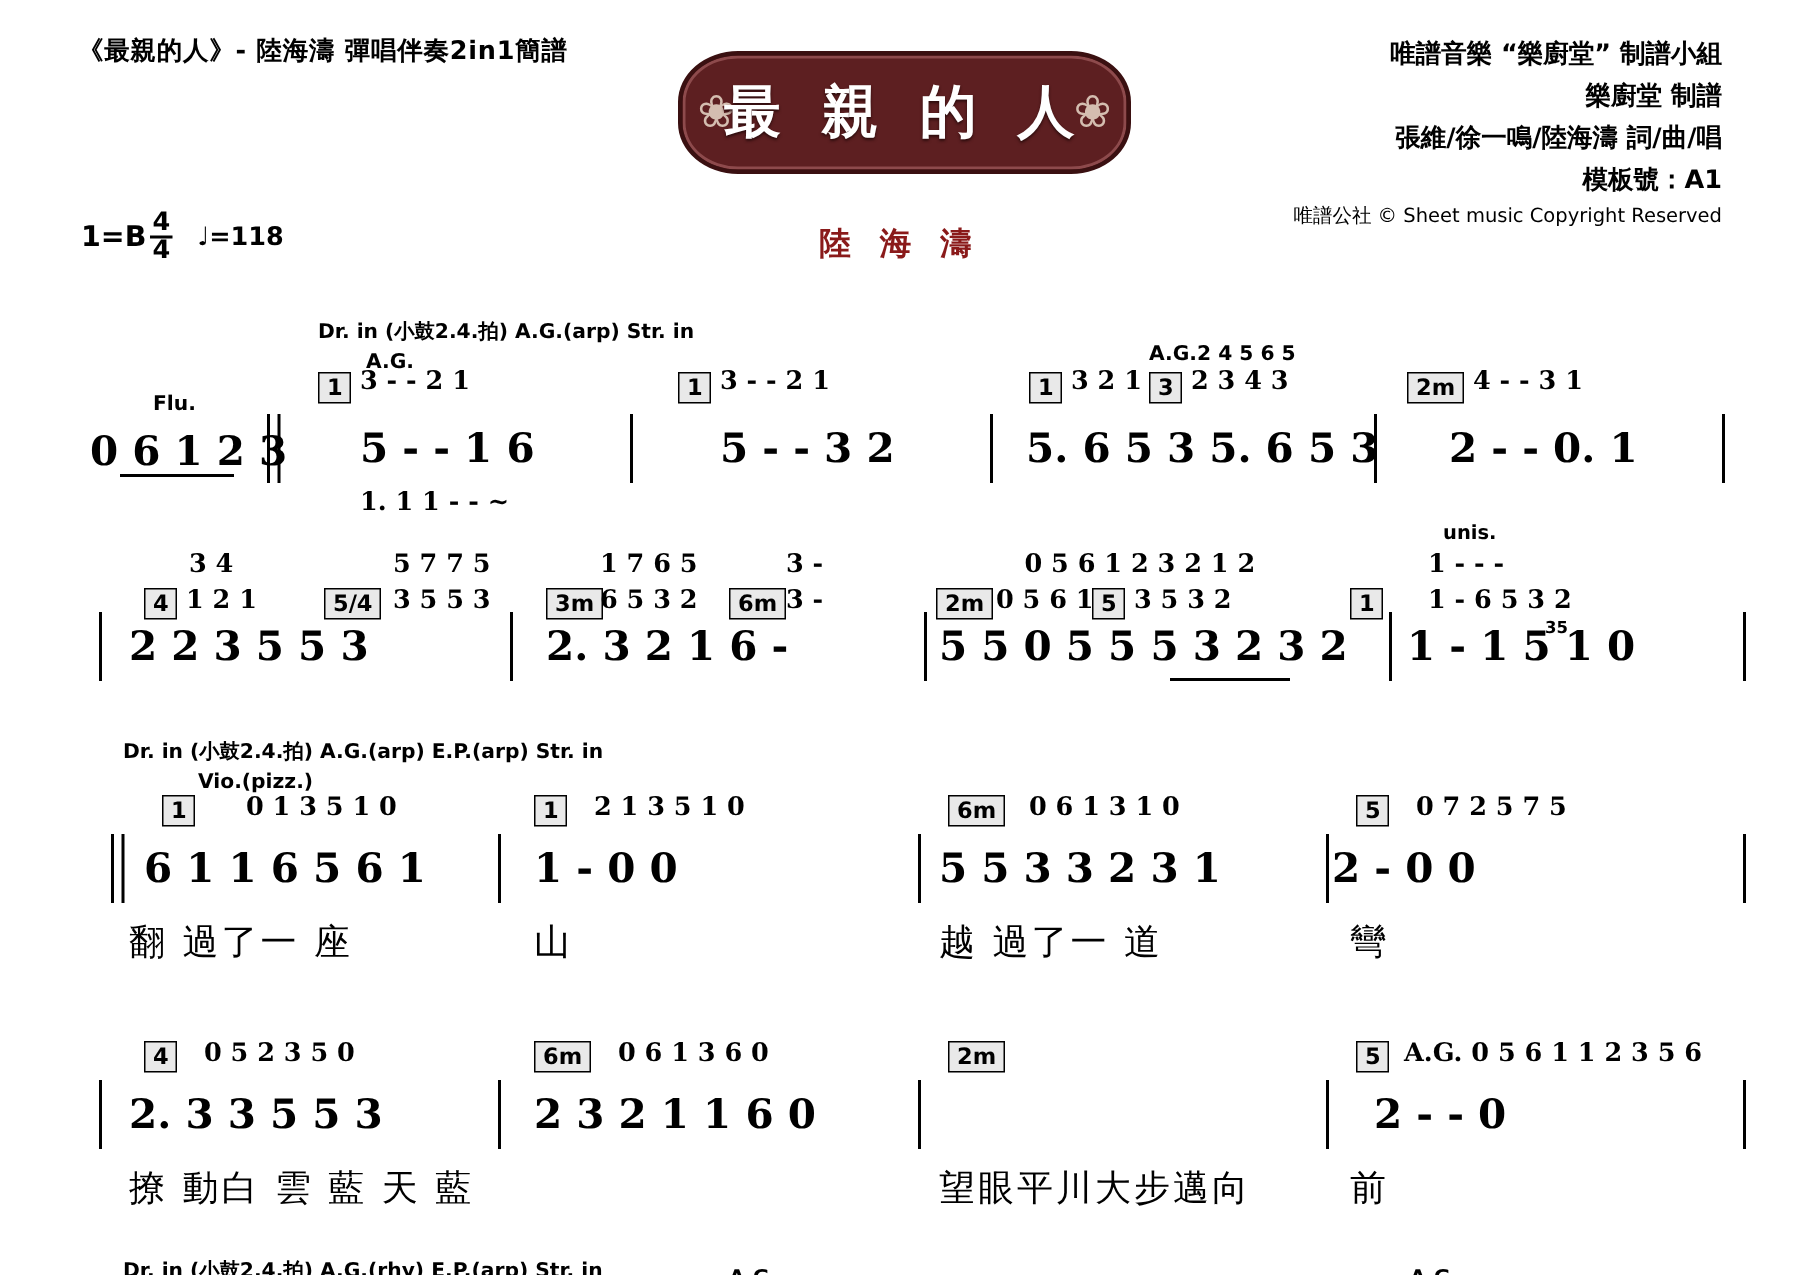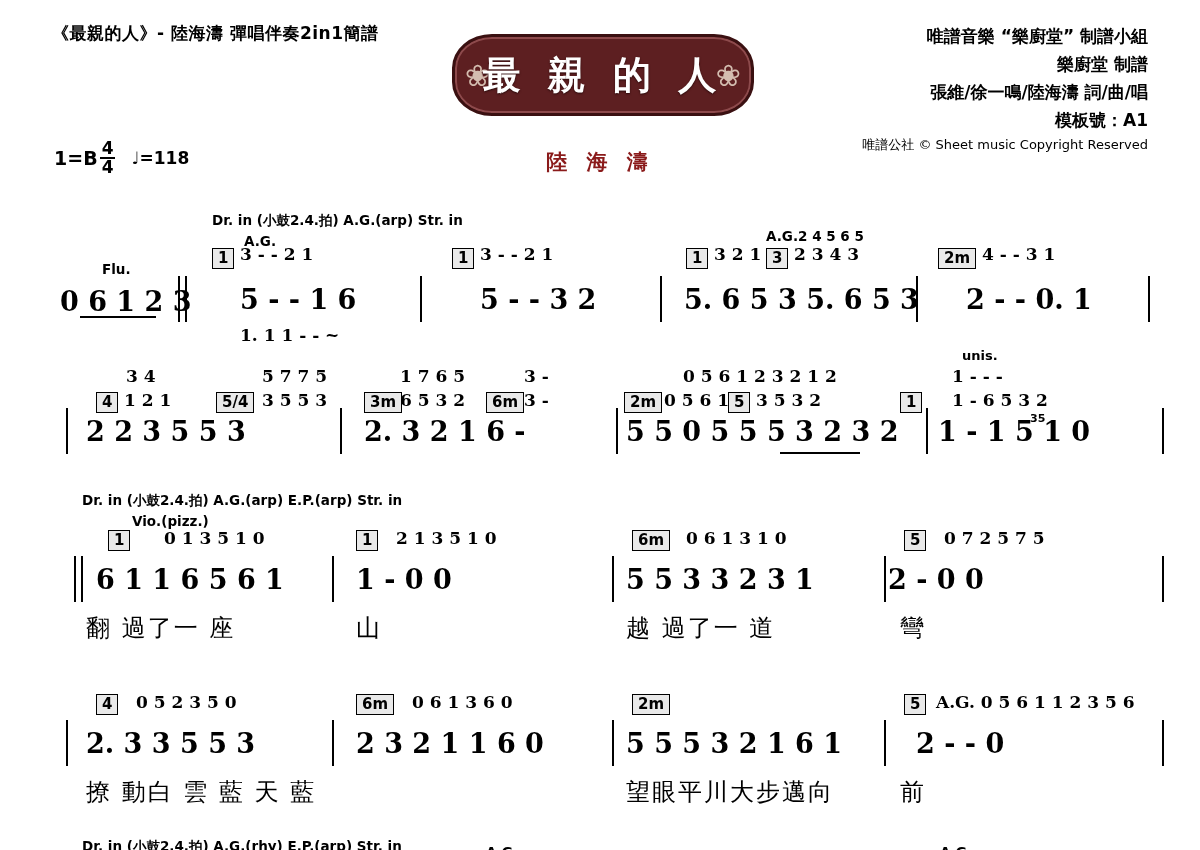--- a/index.html
+++ b/index.html
@@ -213,21 +213,20 @@
   <div class="num big" style="left:86px;top:728px;">2.   3 3 5  5 3</div>
   <div class="lyr" style="left:86px;top:776px;">撩  動白 雲   藍 天 藍</div>
   <div class="bar" style="left:332px;top:720px;height:46px;"></div>
 
   <div class="chip" style="left:356px;top:694px;">6m</div>
   <div class="num small" style="left:412px;top:692px;">0 6 1 3 6  0</div>
   <div class="num big" style="left:356px;top:728px;">2 3 2 1  1 6 0</div>
   <div class="bar" style="left:612px;top:720px;height:46px;"></div>
 
   <div class="chip" style="left:632px;top:694px;">2m</div>
-  <div class="num big" style="left:626px;top:728px;">5 5 5 3 2 1 6 1</div>
   <div class="lyr" style="left:626px;top:776px;">望眼平川大步邁向</div>
   <div class="bar" style="left:884px;top:720px;height:46px;"></div>
 
   <div class="chip" style="left:904px;top:694px;">5</div>
   <div class="num small" style="left:936px;top:692px;">A.G.  0 5 6 1  1 2 3 5 6</div>
   <div class="num big" style="left:916px;top:728px;">2   -   -   0</div>
   <div class="lyr" style="left:900px;top:776px;">前</div>
   <div class="bar" style="left:1162px;top:720px;height:46px;"></div>
 
   <div class="lbl" style="left:82px;top:838px;">Dr. in (小鼓2.4.拍) A.G.(rhy) E.P.(arp) Str. in</div>

